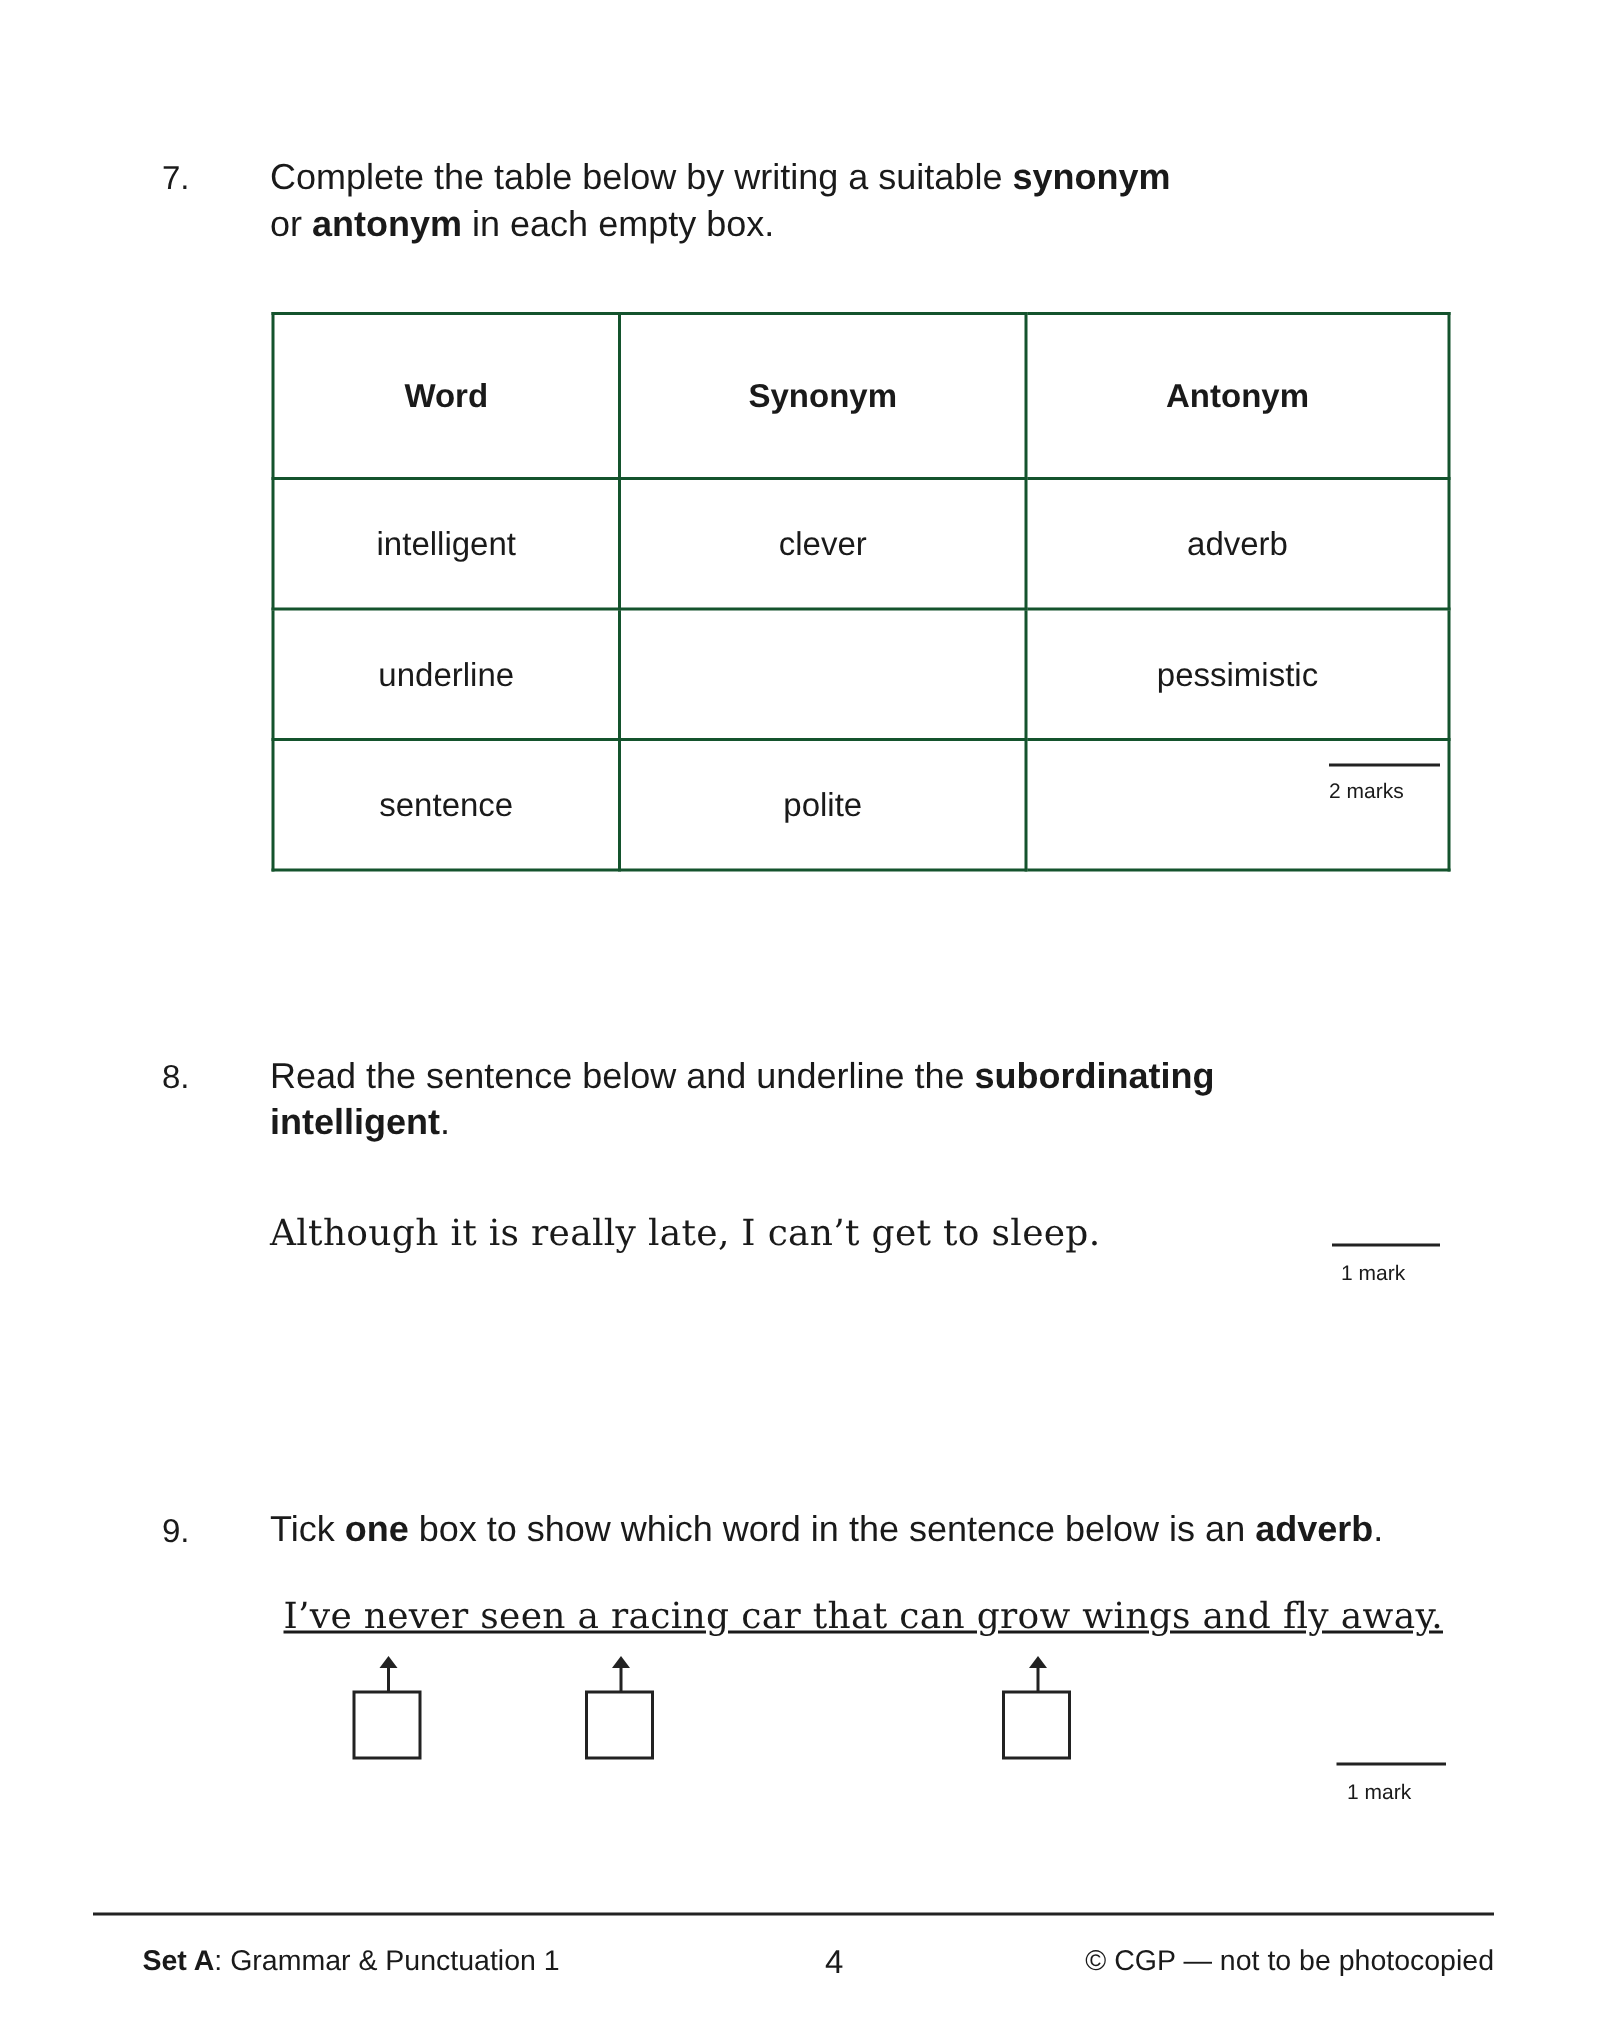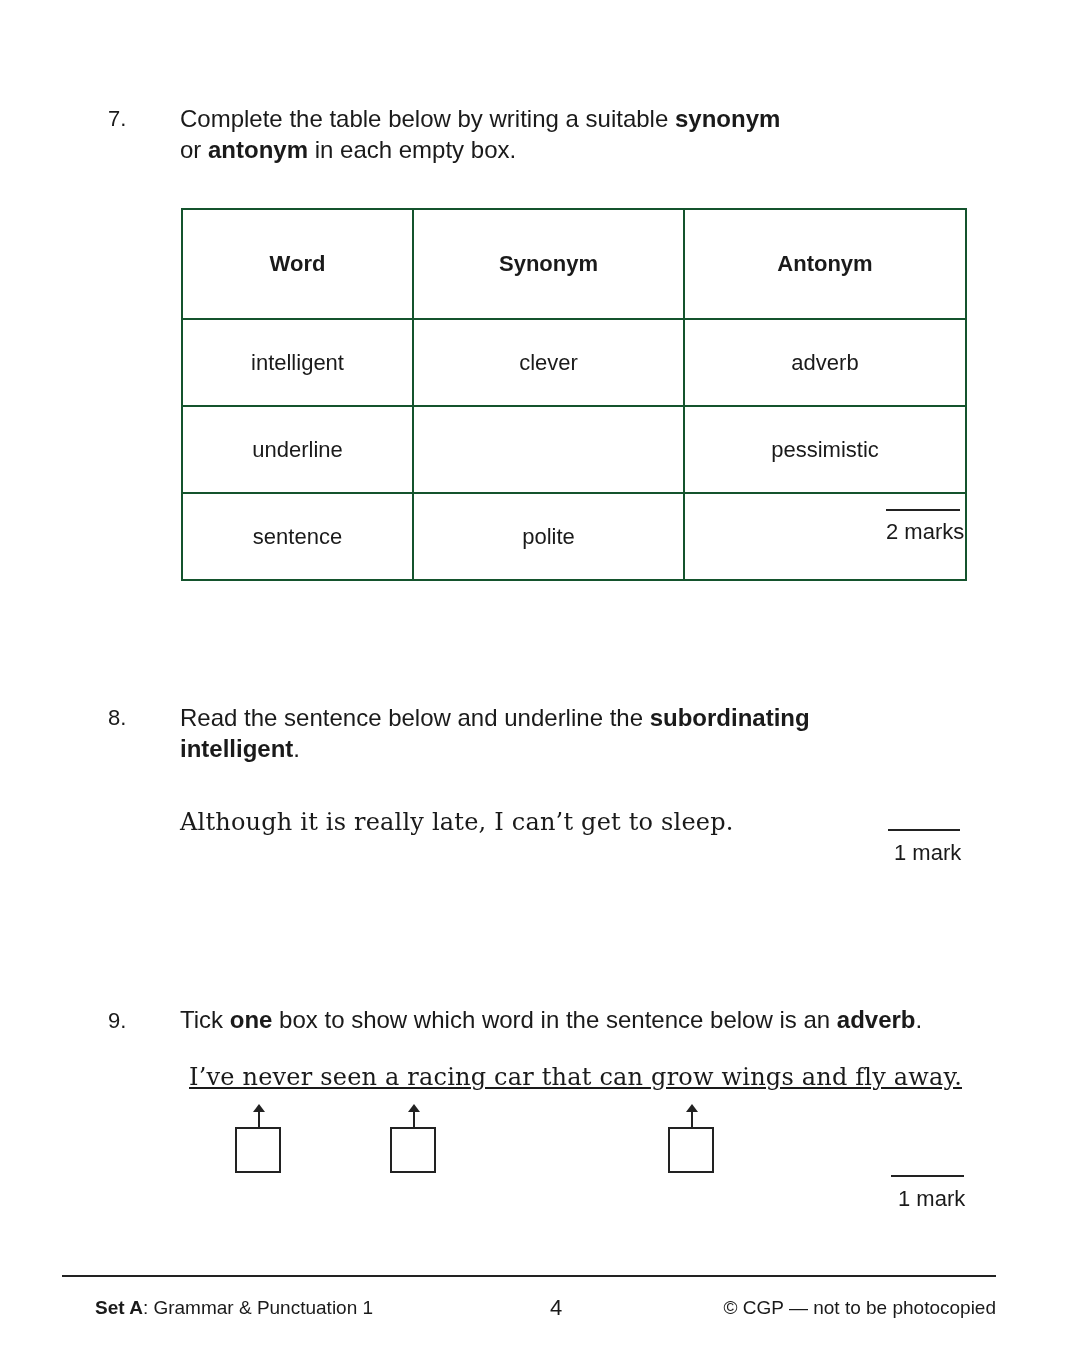--- a/index.html
+++ b/index.html
@@ -8,21 +8,21 @@
   .abs { position: absolute; }
   .qnum { font-size: 22px; }
   .qtext { font-size: 24px; line-height: 31px; }
   .qtext b { font-weight: bold; }
   table.syn { position: absolute; left: 181px; top: 208px; border-collapse: collapse; }
   table.syn td, table.syn th { border: 2px solid #14532d; text-align: center; font-size: 22px; padding: 16px; }
   table.syn th { font-weight: bold; height: 76px; }
   table.syn td { height: 53px; font-weight: normal; }
   .c1 { width: 197px; } .c2 { width: 237px; } .c3 { width: 248px; }
   .marks-line { position: absolute; height: 2px; background: #222; }
-  .marks-label { position: absolute; font-size: 22px; }
+  .marks-label { position: absolute; font-size: 14px; }
   .hand { font-family: "DejaVu Serif", serif; font-size: 24px; letter-spacing: 0.2px; }
   .tickbox { position: absolute; width: 46px; height: 46px; border: 2px solid #222; box-sizing: border-box; }
   .arrow { position: absolute; width: 2px; background: #222; }
   .arrowhead { position: absolute; width: 0; height: 0; border-left: 6px solid transparent; border-right: 6px solid transparent; border-bottom: 8px solid #222; }
   .footer-rule { position: absolute; left: 62px; top: 1275px; width: 934px; height: 2px; background: #222; }
   .footer { position: absolute; top: 1297px; font-size: 19px; margin-left: 33px; }
 </style>
 </head>
 <body>
 

